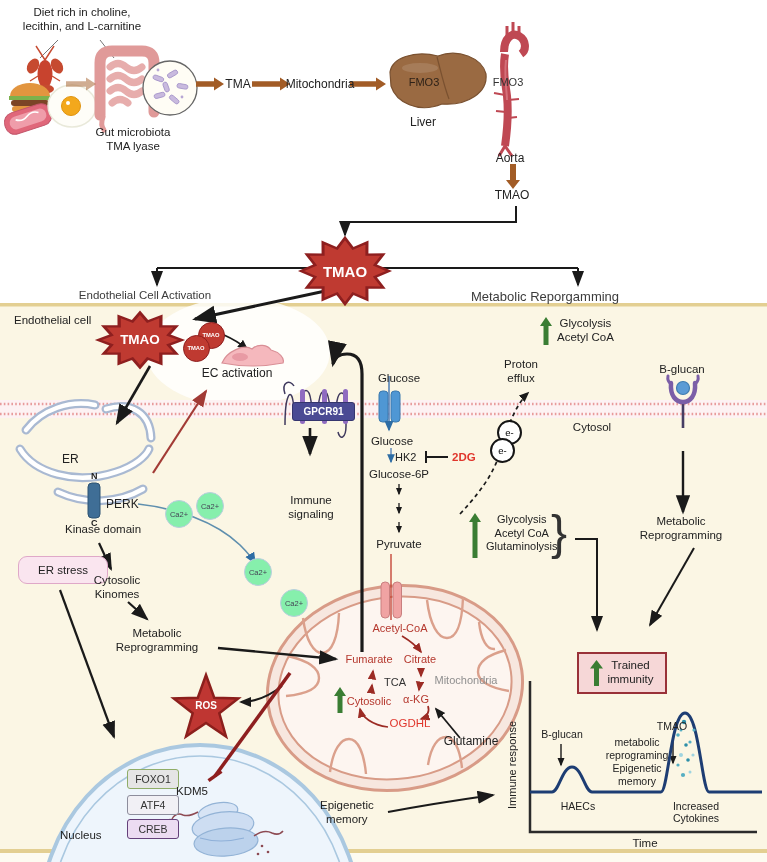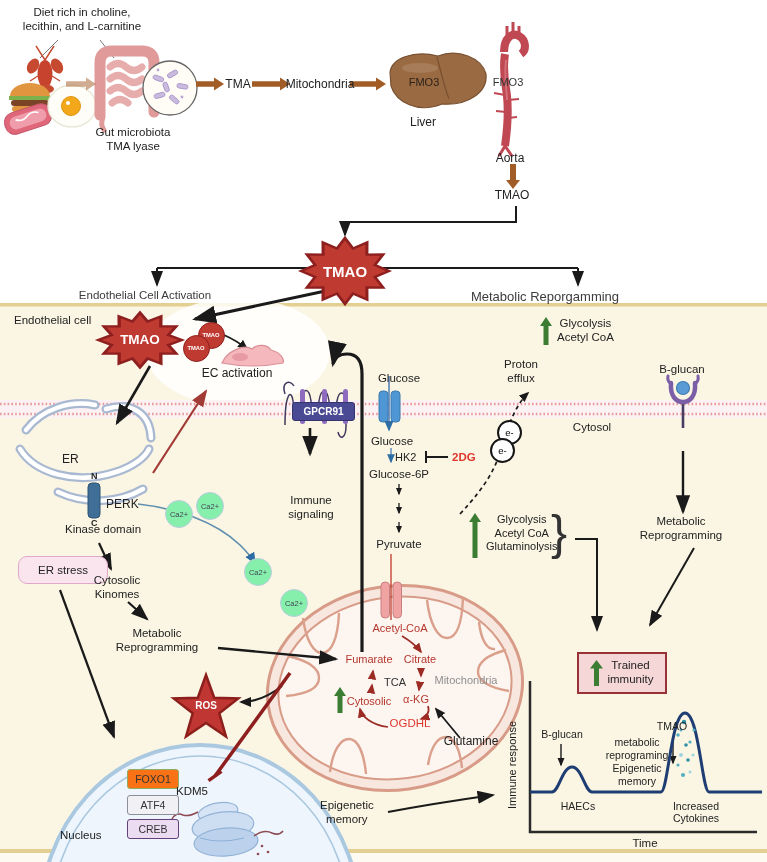--- a/index.html
+++ b/index.html
@@ -378,21 +378,21 @@
 <div class="circ ca" style="left:196px;top:492px">Ca2+</div>
 <div class="circ ca" style="left:244px;top:558px">Ca2+</div>
 <div class="circ ca" style="left:280px;top:589px">Ca2+</div>
 <div class="box pinkbox" style="left:18px;top:556px;width:88px;height:26px">ER stress</div>
 <div class="lbl" style="left:117px;top:574px;font-size:11.5px">Cytosolic
 Kinomes</div>
 <div class="lbl" style="left:157px;top:627px;font-size:11.5px">Metabolic
 Reprogramming</div>
 <div class="lbl b w" style="left:206px;top:700px;font-size:10px">ROS</div>
 <div class="lbl ll" style="left:60px;top:829px;font-size:11.5px">Nucleus</div>
-<div class="pill" style="left:127px;top:769px;width:50px;height:18px;background:#f97316;border:1.5px solid #90ad68">FOXO1</div>
+<div class="pill" style="left:127px;top:769px;width:50px;height:18px;background:#e5e5e5;border:1.5px solid #90ad68">FOXO1</div>
 <div class="pill" style="left:127px;top:795px;width:50px;height:18px;background:#f1f0f5;border:1.5px solid #8d8d9c">ATF4</div>
 <div class="pill" style="left:127px;top:819px;width:50px;height:18px;background:#ecdcf2;border:1.5px solid #64407a">CREB</div>
 <div class="lbl ll" style="left:176px;top:785px;font-size:11.5px">KDM5</div>
 <div class="lbl ll" style="left:320px;top:799px;font-size:11.5px">Epigenetic
 memory</div>
 
 <div class="lbl red" style="left:400px;top:622px;font-size:11px">Acetyl-CoA</div>
 <div class="lbl red" style="left:369px;top:653px;font-size:11px">Fumarate</div>
 <div class="lbl red" style="left:420px;top:653px;font-size:11px">Citrate</div>
 <div class="lbl" style="left:395px;top:676px;font-size:11px;color:#333">TCA</div>

